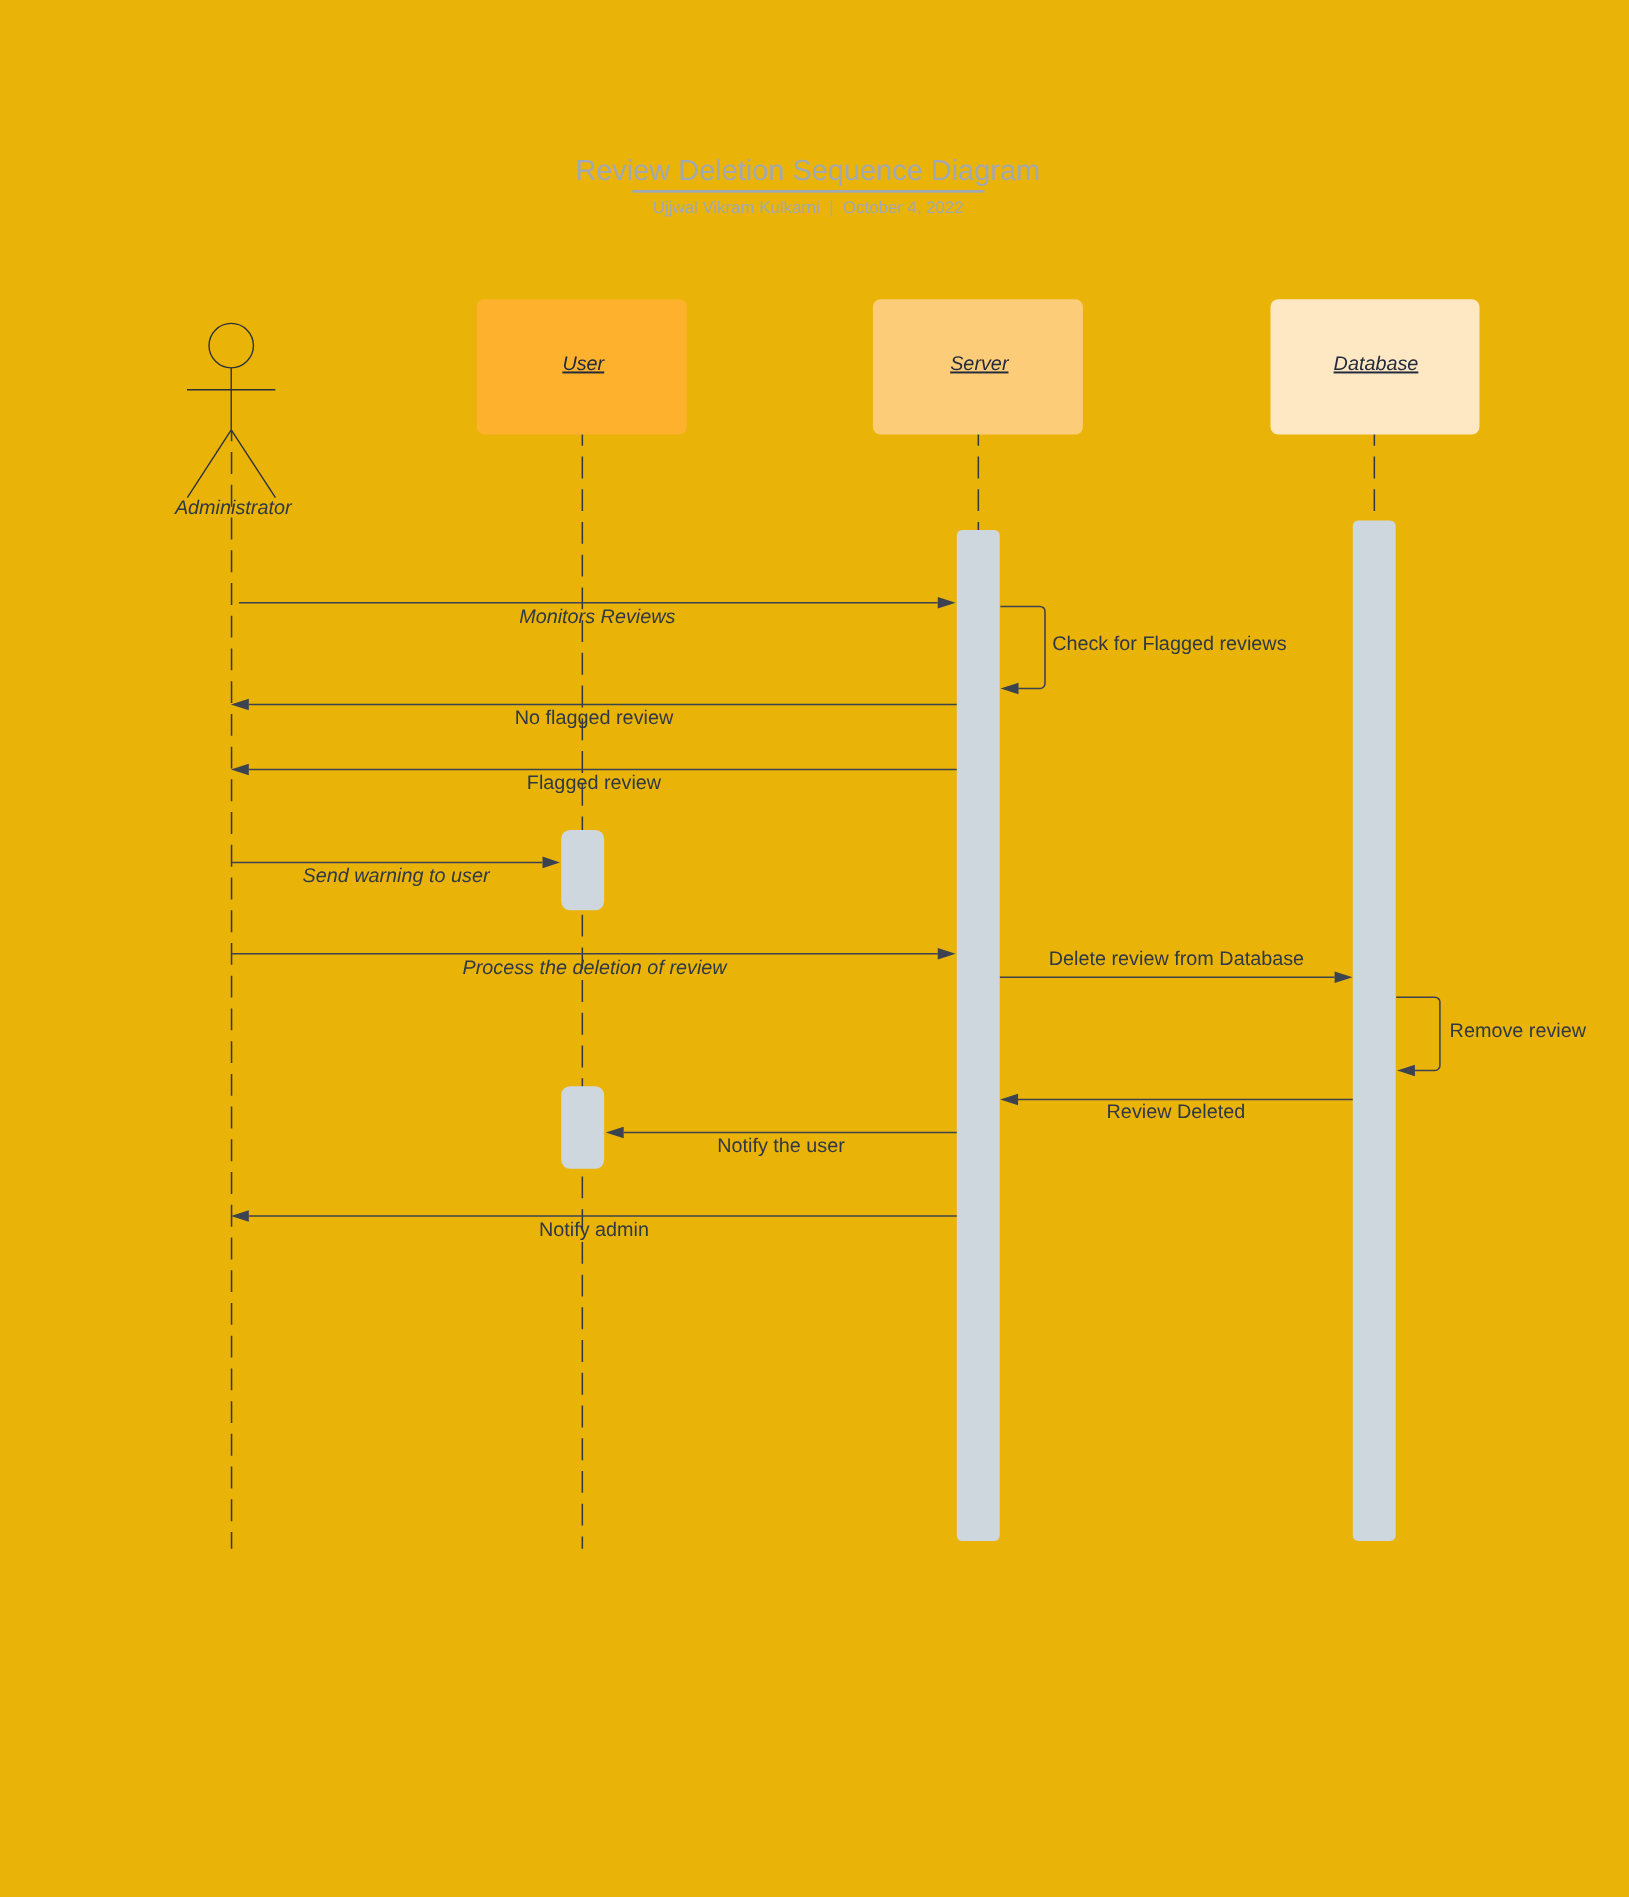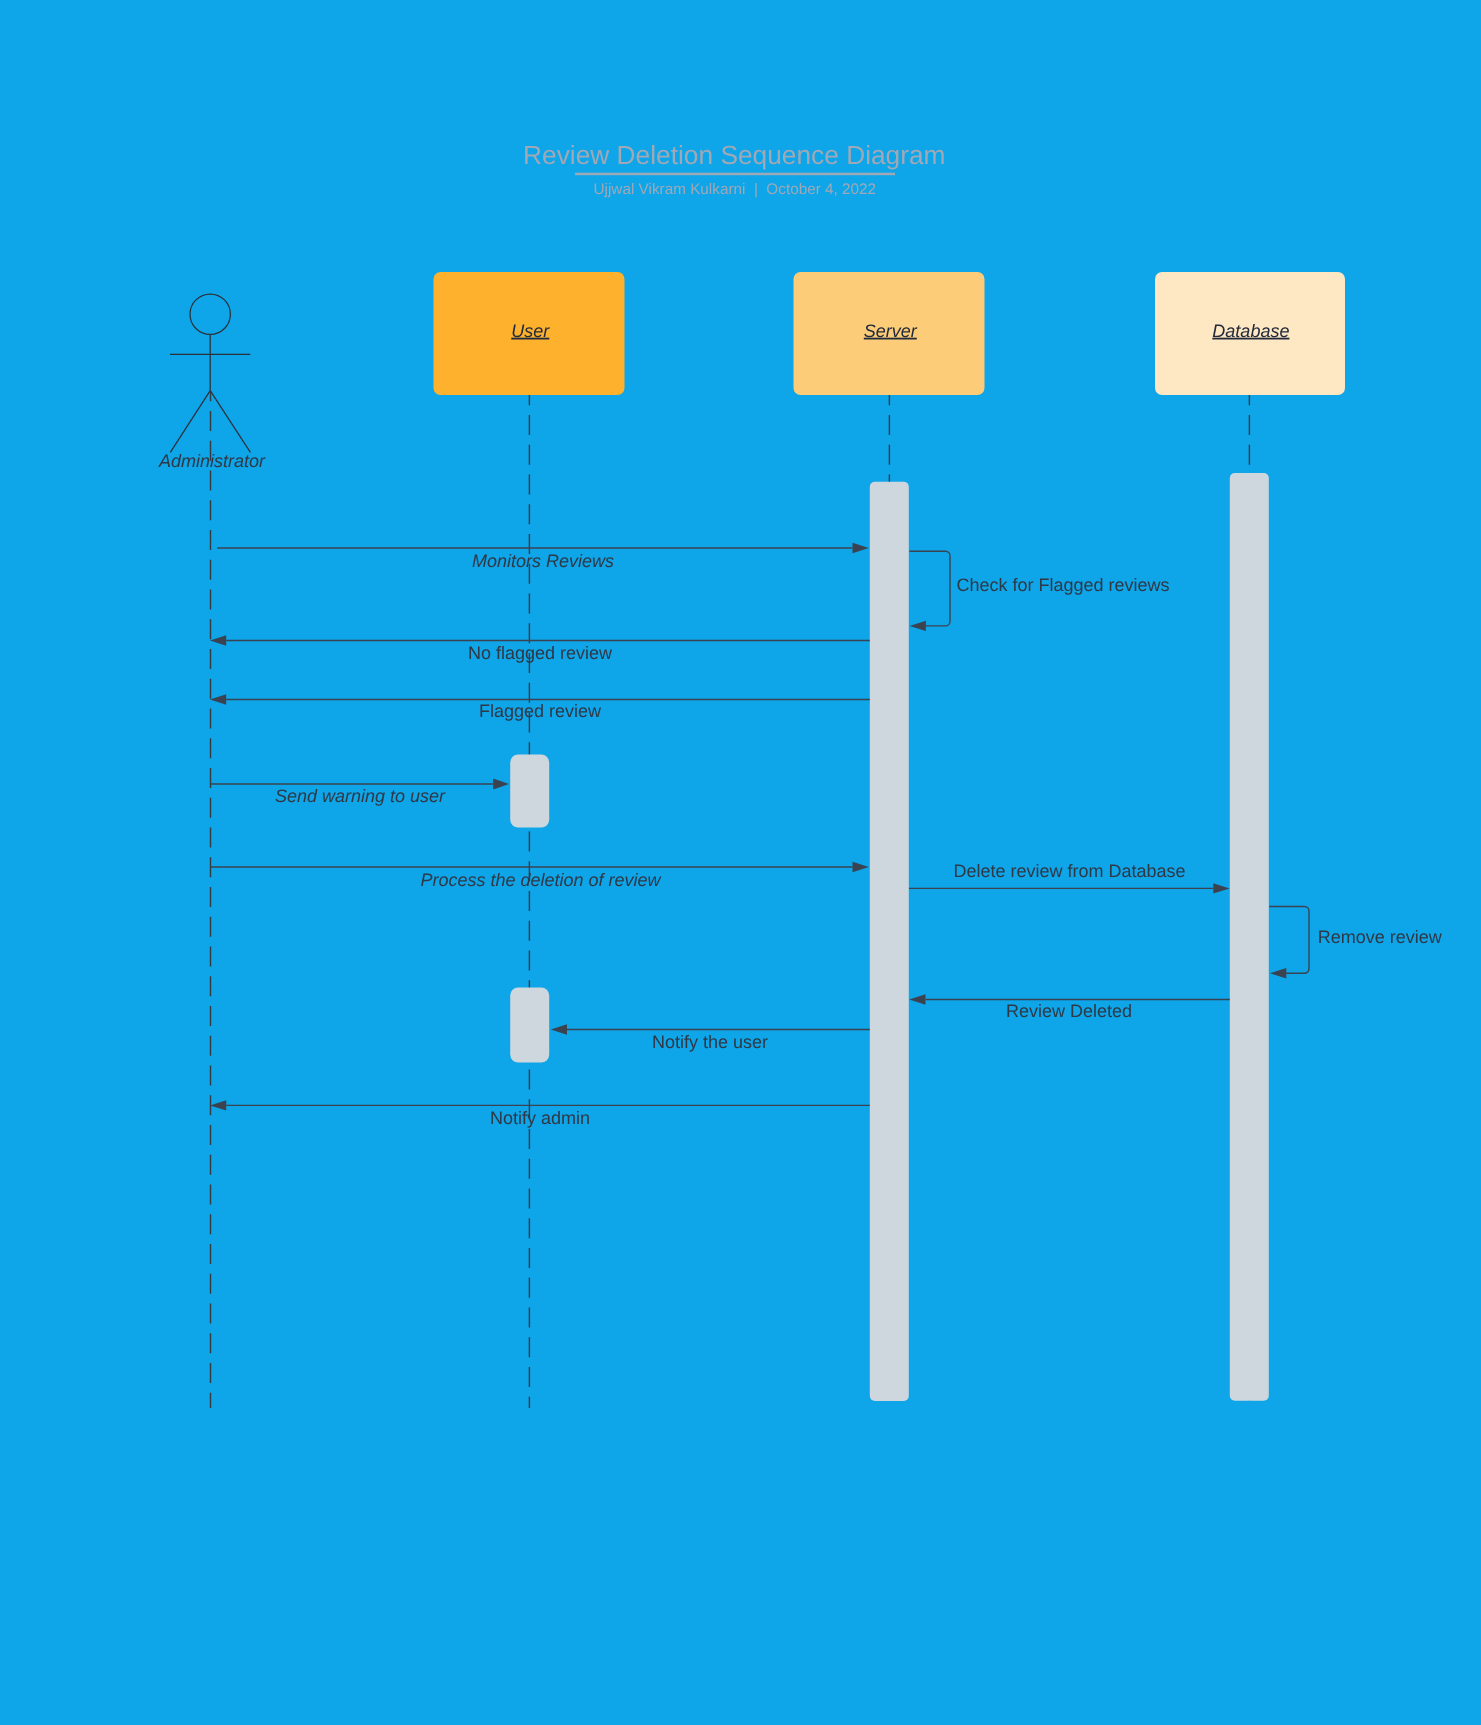--- a/index.html
+++ b/index.html
@@ -1,20 +1,20 @@
 <!DOCTYPE html>
 <html><head>
 <meta charset="utf-8">
 <title>Review Deletion Sequence Diagram</title>
 <style>
   html,body{margin:0;padding:0;background:#ffffff;}
   body{width:1481px;height:1725px;overflow:hidden;
        font-family:"Liberation Sans",sans-serif;
        -webkit-font-smoothing:antialiased;}
-  #stage{position:relative;width:1481px;height:1725px;background:#0ea5e9;
+  #stage{position:relative;width:1481px;height:1725px;background:#eab308;
          -webkit-font-smoothing:antialiased;}
   .title{font-size:26.3px;fill:#a0a8b6;}
   .byline{font-size:15.3px;fill:#a0a8b6;}
   #svgroot{position:absolute;left:0;top:0;width:1481px;height:1725px;
            shape-rendering:geometricPrecision;
            will-change:transform;transform:translateZ(0);}
   text{fill:#2f3845;font-family:"Liberation Sans",sans-serif;
        -webkit-font-smoothing:antialiased;text-rendering:geometricPrecision;}
   .lbl{font-size:18px;}
   .lbl-it{font-size:18px;font-style:italic;}

